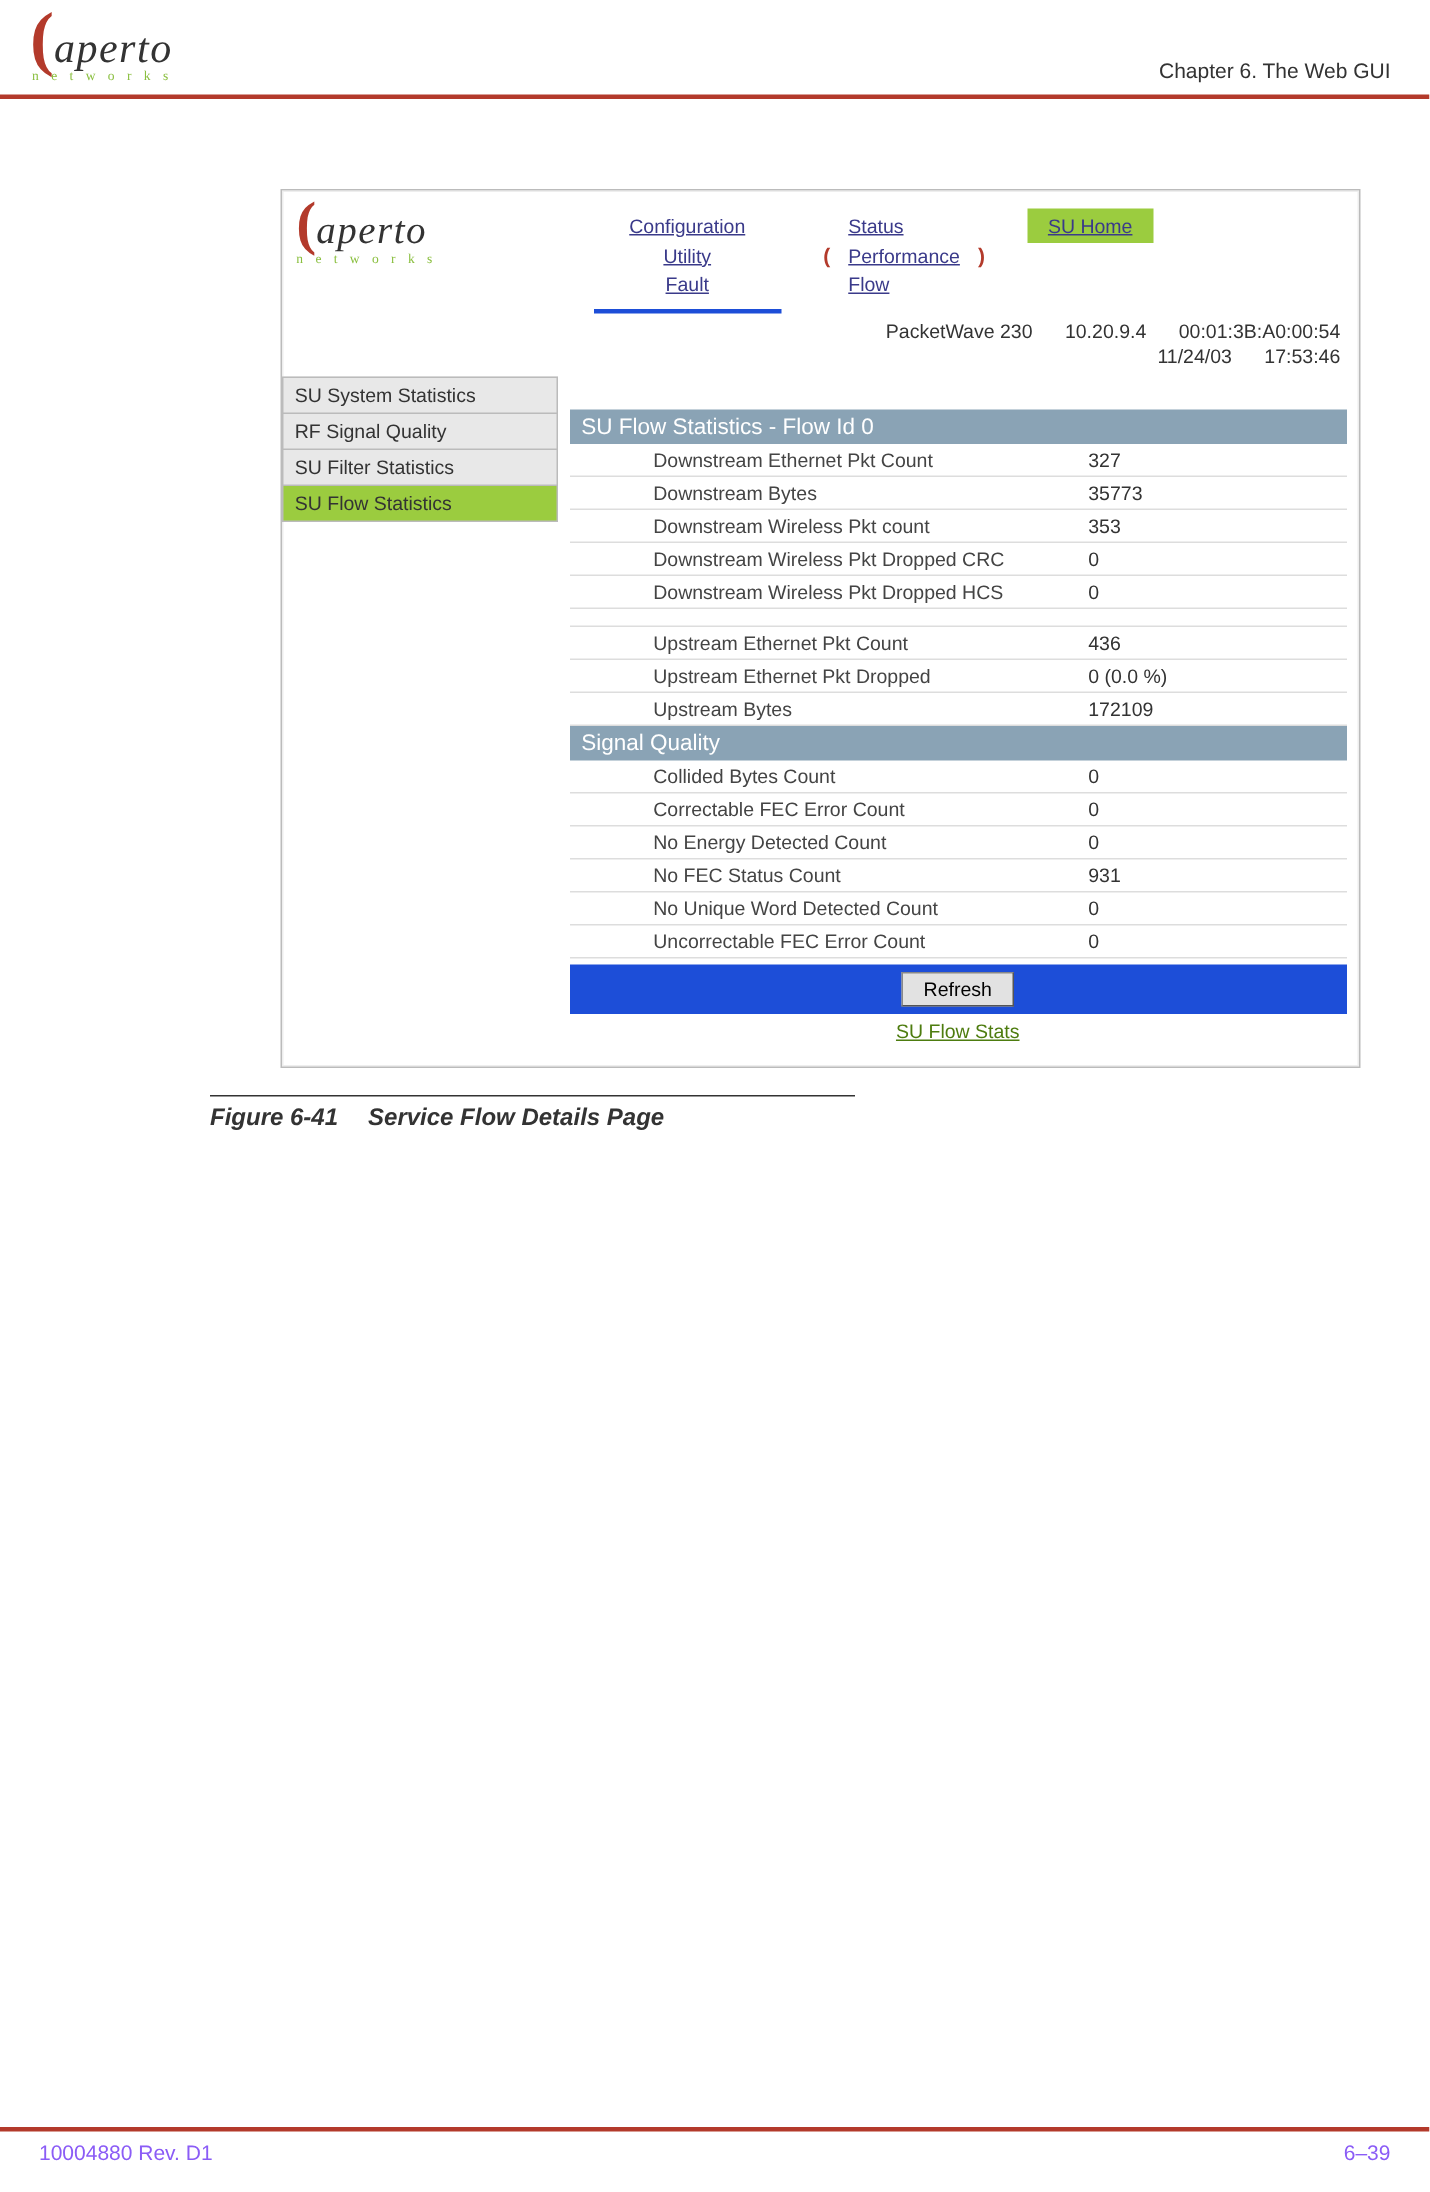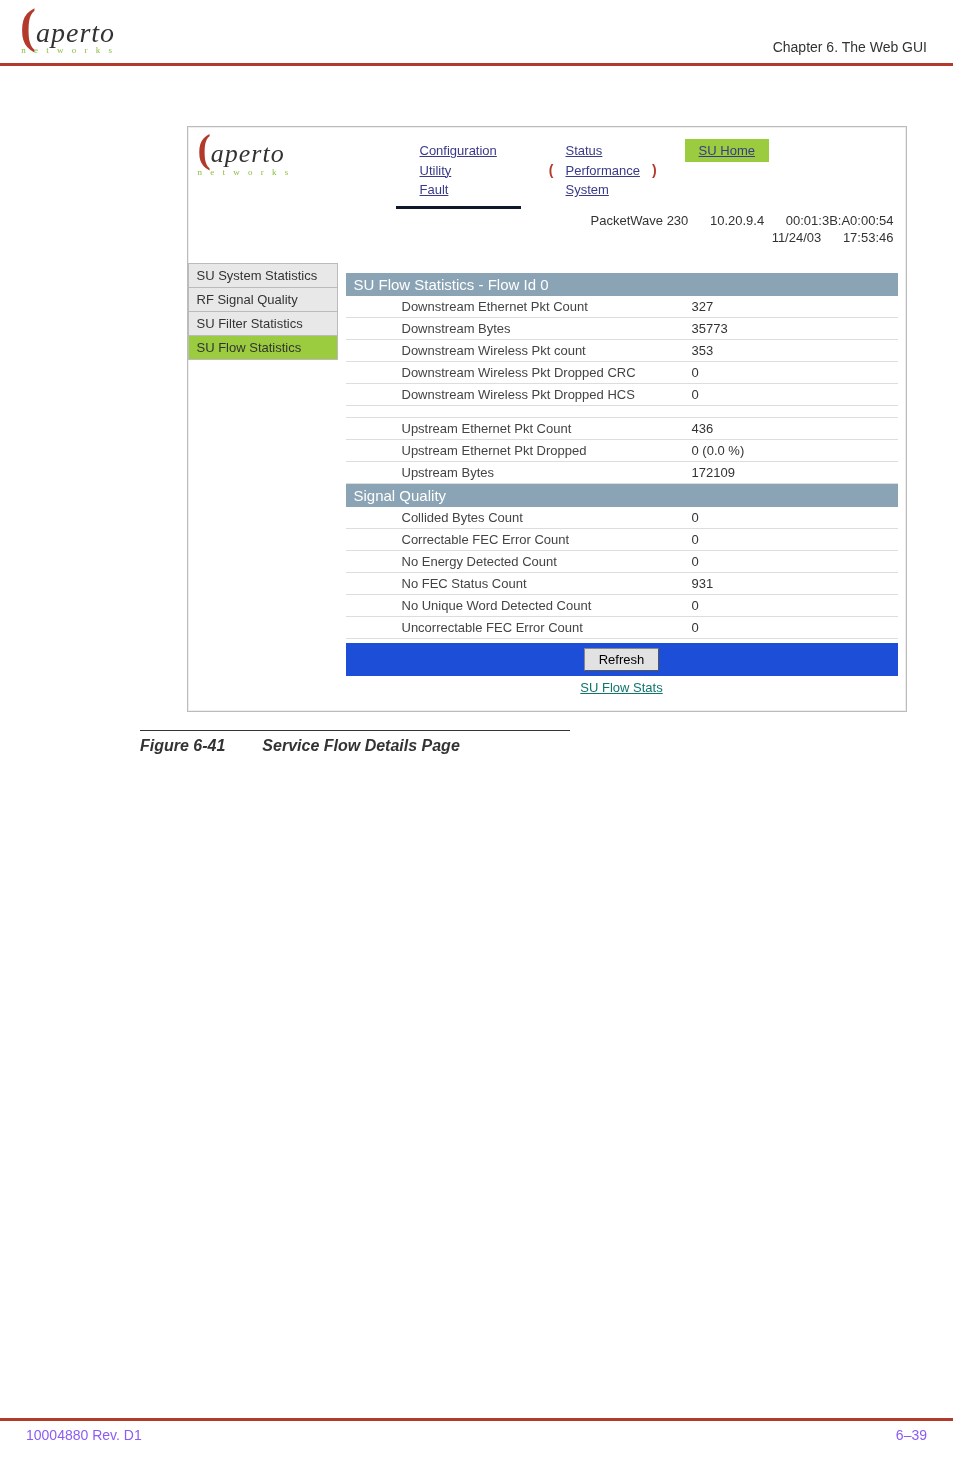--- a/index.html
+++ b/index.html
@@ -60,42 +60,42 @@
     padding: 4px 24px 4px 24px;
   }
   .menu-col.first { border-left:none; }
   .menu-col a, .menu-link {
     color: #3a3a8a;
     text-decoration: underline;
     display: block;
     font-size: 13px;
     line-height: 1.5;
   }
-  .menu-col.center { border-bottom: 3px solid #0f172a; padding-bottom:6px;}
+  .menu-col.center { text-align: center; border-bottom: 3px solid #1d4ed8; padding-bottom:6px;}
   .menu-status-wrap { display:flex; align-items:center; gap:4px; }
   .lens-left, .lens-right { color:#b33a2b; font-size:14px; font-weight:bold; }
   .su-home-btn {
     background:#9bcc3f; color:#3a3a8a; text-decoration:underline;
     padding: 4px 14px; font-size:13px; align-self:flex-start; margin-top:2px;
   }
   .gui-meta {
     text-align:right;
     padding: 4px 12px 2px 0;
     font-size: 13px;
     color:#333;
   }
   .gui-meta span { margin-left:18px;text-align:center; }
   .gui-body {
     display:flex;
     align-items:flex-start;
     padding: 0 0 12px 0;
   }
   .side-tabs {
-    width: 150px;
-    margin-top: 16px;
+    width: 184px;
+    margin-top: 4px;
   }
   .side-tab {
     background:#e8e8e8;
     border:1px solid #bbb;
     border-top:none;
     padding: 4px 8px;
     font-size:13px;
     color:#333;
   }
   .side-tab:first-child { border-top:1px solid #bbb; }
@@ -128,31 +128,31 @@
   .refresh-btn {
     background:#e2e2e2;
     border:1px solid #888;
     border-right-color:#555; border-bottom-color:#555;
     padding: 3px 14px;
     font-family:Tahoma,Verdana,sans-serif;
     font-size:13px;
     cursor:pointer;
   }
   .back-link-row { text-align:center; padding:4px 0; }
-  .back-link { color:#0f766e; text-decoration:underline; font-size:13px;margin-top:15px; }
+  .back-link { color:#4d7c0f; text-decoration:underline; font-size:13px;margin-top:15px; }
   .figure-caption-rule {
     border:none; border-top:1px solid #333;
     margin: 18px 0 6px 0;
     width: 430px;
   }
   .figure-wrap { padding: 0 0 0 140px; }
   .figure-caption {
     font-weight:bold; font-style:italic; font-size:16px;
     padding-left: 140px;
-    display:flex; gap:37px;
+    display:flex; gap:20px;
   }
   .page-footer {
     position:absolute;
     left:0; right:0; bottom:18px;
     padding: 0 26px;
     border-top: 3px solid #b33a2b;
     display:flex; justify-content:space-between;
     font-size:14px; color:#8b5cf6;
     padding-top:6px;
   }
@@ -183,21 +183,21 @@
         <div class="menu-col center first">
           <a class="menu-link">Configuration</a>
           <a class="menu-link">Utility</a>
           <a class="menu-link">Fault</a>
         </div>
         <div class="menu-status-wrap">
           <span class="lens-left">(</span>
           <div class="menu-col" style="border:none; padding:4px 8px;">
             <a class="menu-link">Status</a>
             <a class="menu-link">Performance</a>
-            <a class="menu-link">System</a>
+            <a class="menu-link">Flow</a>
           </div>
           <span class="lens-right">)</span>
         </div>
         <div class="su-home-btn">SU Home</div>
       </div>
 
       <div class="gui-meta">
         <span>PacketWave 230</span>
         <span>10.20.9.4</span>
         <span>00:01:3B:A0:00:54</span>

